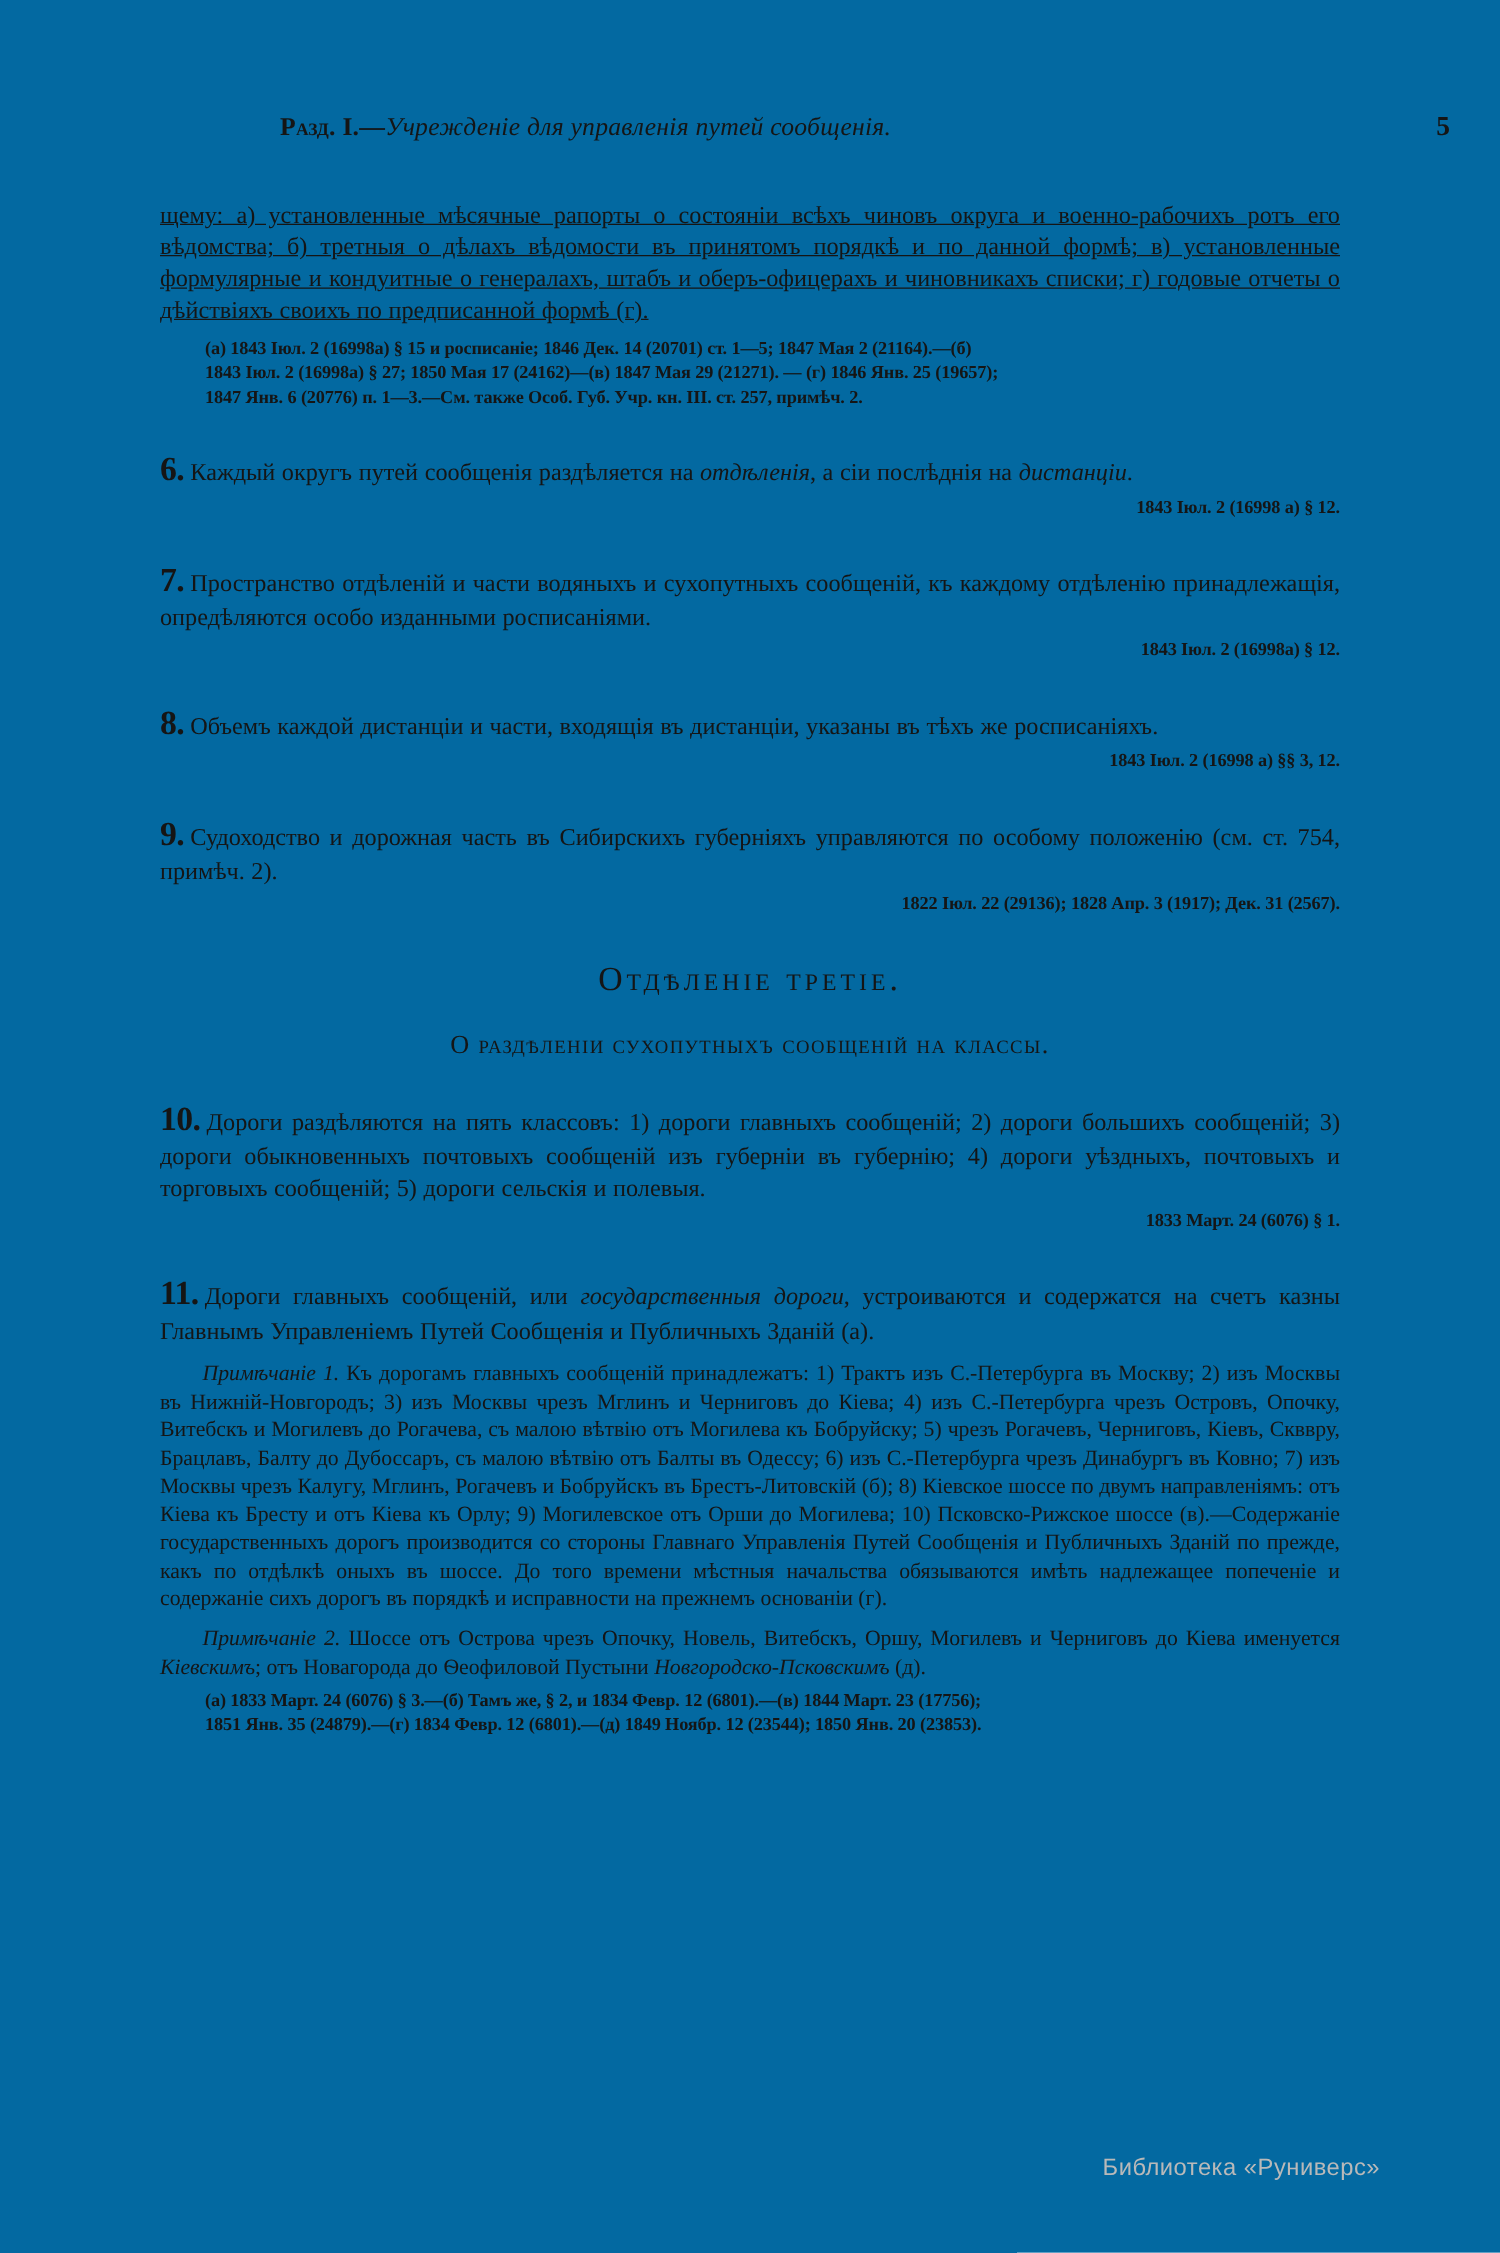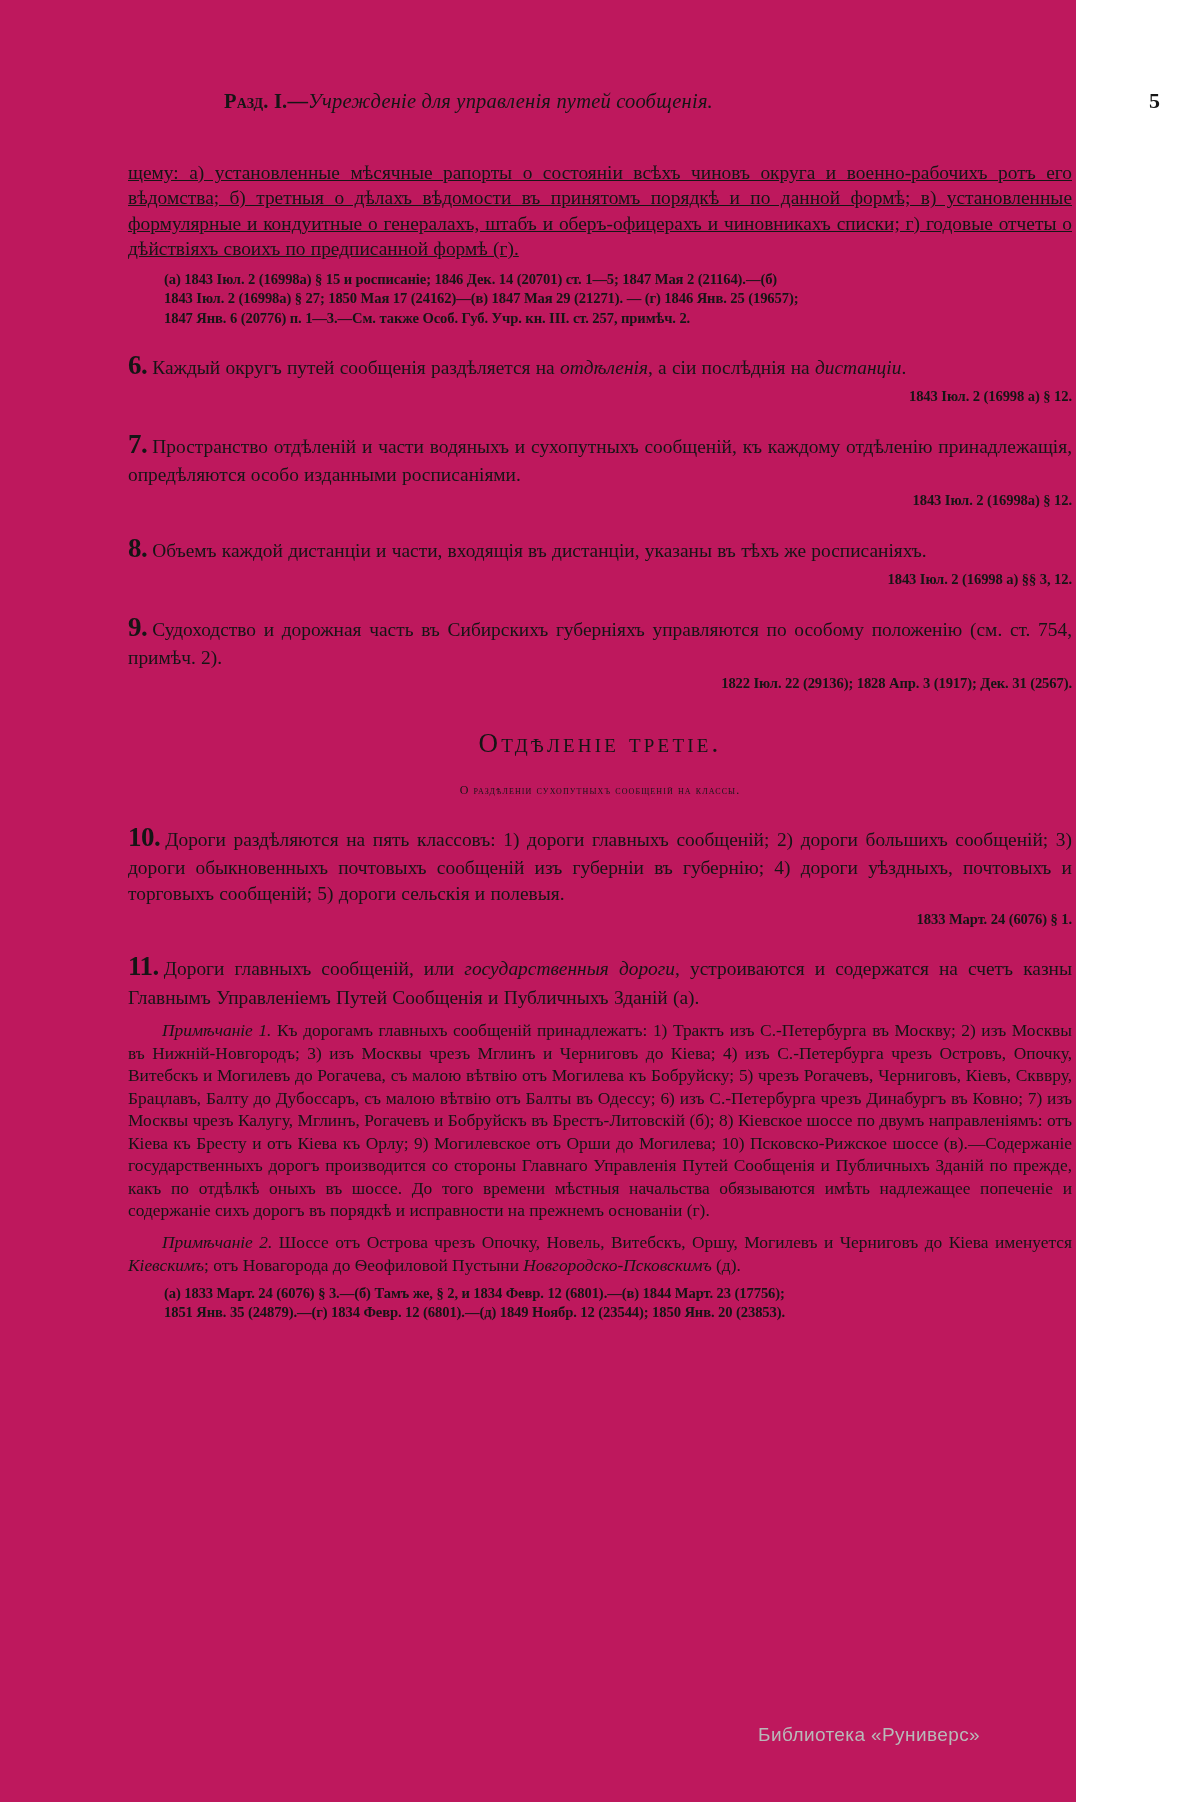--- a/index.html
+++ b/index.html
@@ -11,23 +11,23 @@
     width: 1200px;
     height: 1802px;
     position: relative;
     font-family: "Liberation Serif", serif;
     color: #151515;
     overflow: hidden;
   }
   .page {
     position: absolute;
     left: 0; top: 0;
-    width: 1076px;
+    width: 1200px;
     height: 1802px;
-    background: #be185d;
+    background: #0369a1;
   }
   .content {
     position: absolute;
     left: 128px;
     top: 88px;
     width: 944px;
   }
   
   .running-head {
     display: flex;
@@ -59,21 +59,21 @@
     word-spacing: 0.4px;
   }
   p.body.first { text-indent: 0; text-decoration: underline; }
   .sec-num {
     font-weight: 700;
     font-size: 27px;
     letter-spacing: -0.5px;
     margin-right: 5px;
   }
   .art {
-    margin-top: 20px;
+    margin-top: 30px;
   }
   .art p.body { text-indent: 0; }
   .it { font-style: italic; }
   
   .cite {
     font-size: 14.6px;
     font-weight: 700;
     line-height: 1.33;
     margin: 3px 0 0 0;
     text-align: right;
@@ -88,21 +88,21 @@
   
   .sec-heading {
     text-align: center;
     font-size: 27px;
     letter-spacing: 3.2px;
     margin: 34px 0 24px 0;
     font-variant: small-caps;
   }
   .sub-heading {
     text-align: center;
-    font-size: 12px;
+    font-size: 21px;
     letter-spacing: 1.1px;
     margin: 0 0 22px 0;
     font-variant: small-caps;
   }
   
   .note {
     font-size: 17.4px;
     line-height: 1.295;
     text-align: justify;
     margin: 9px 0 0 0;

